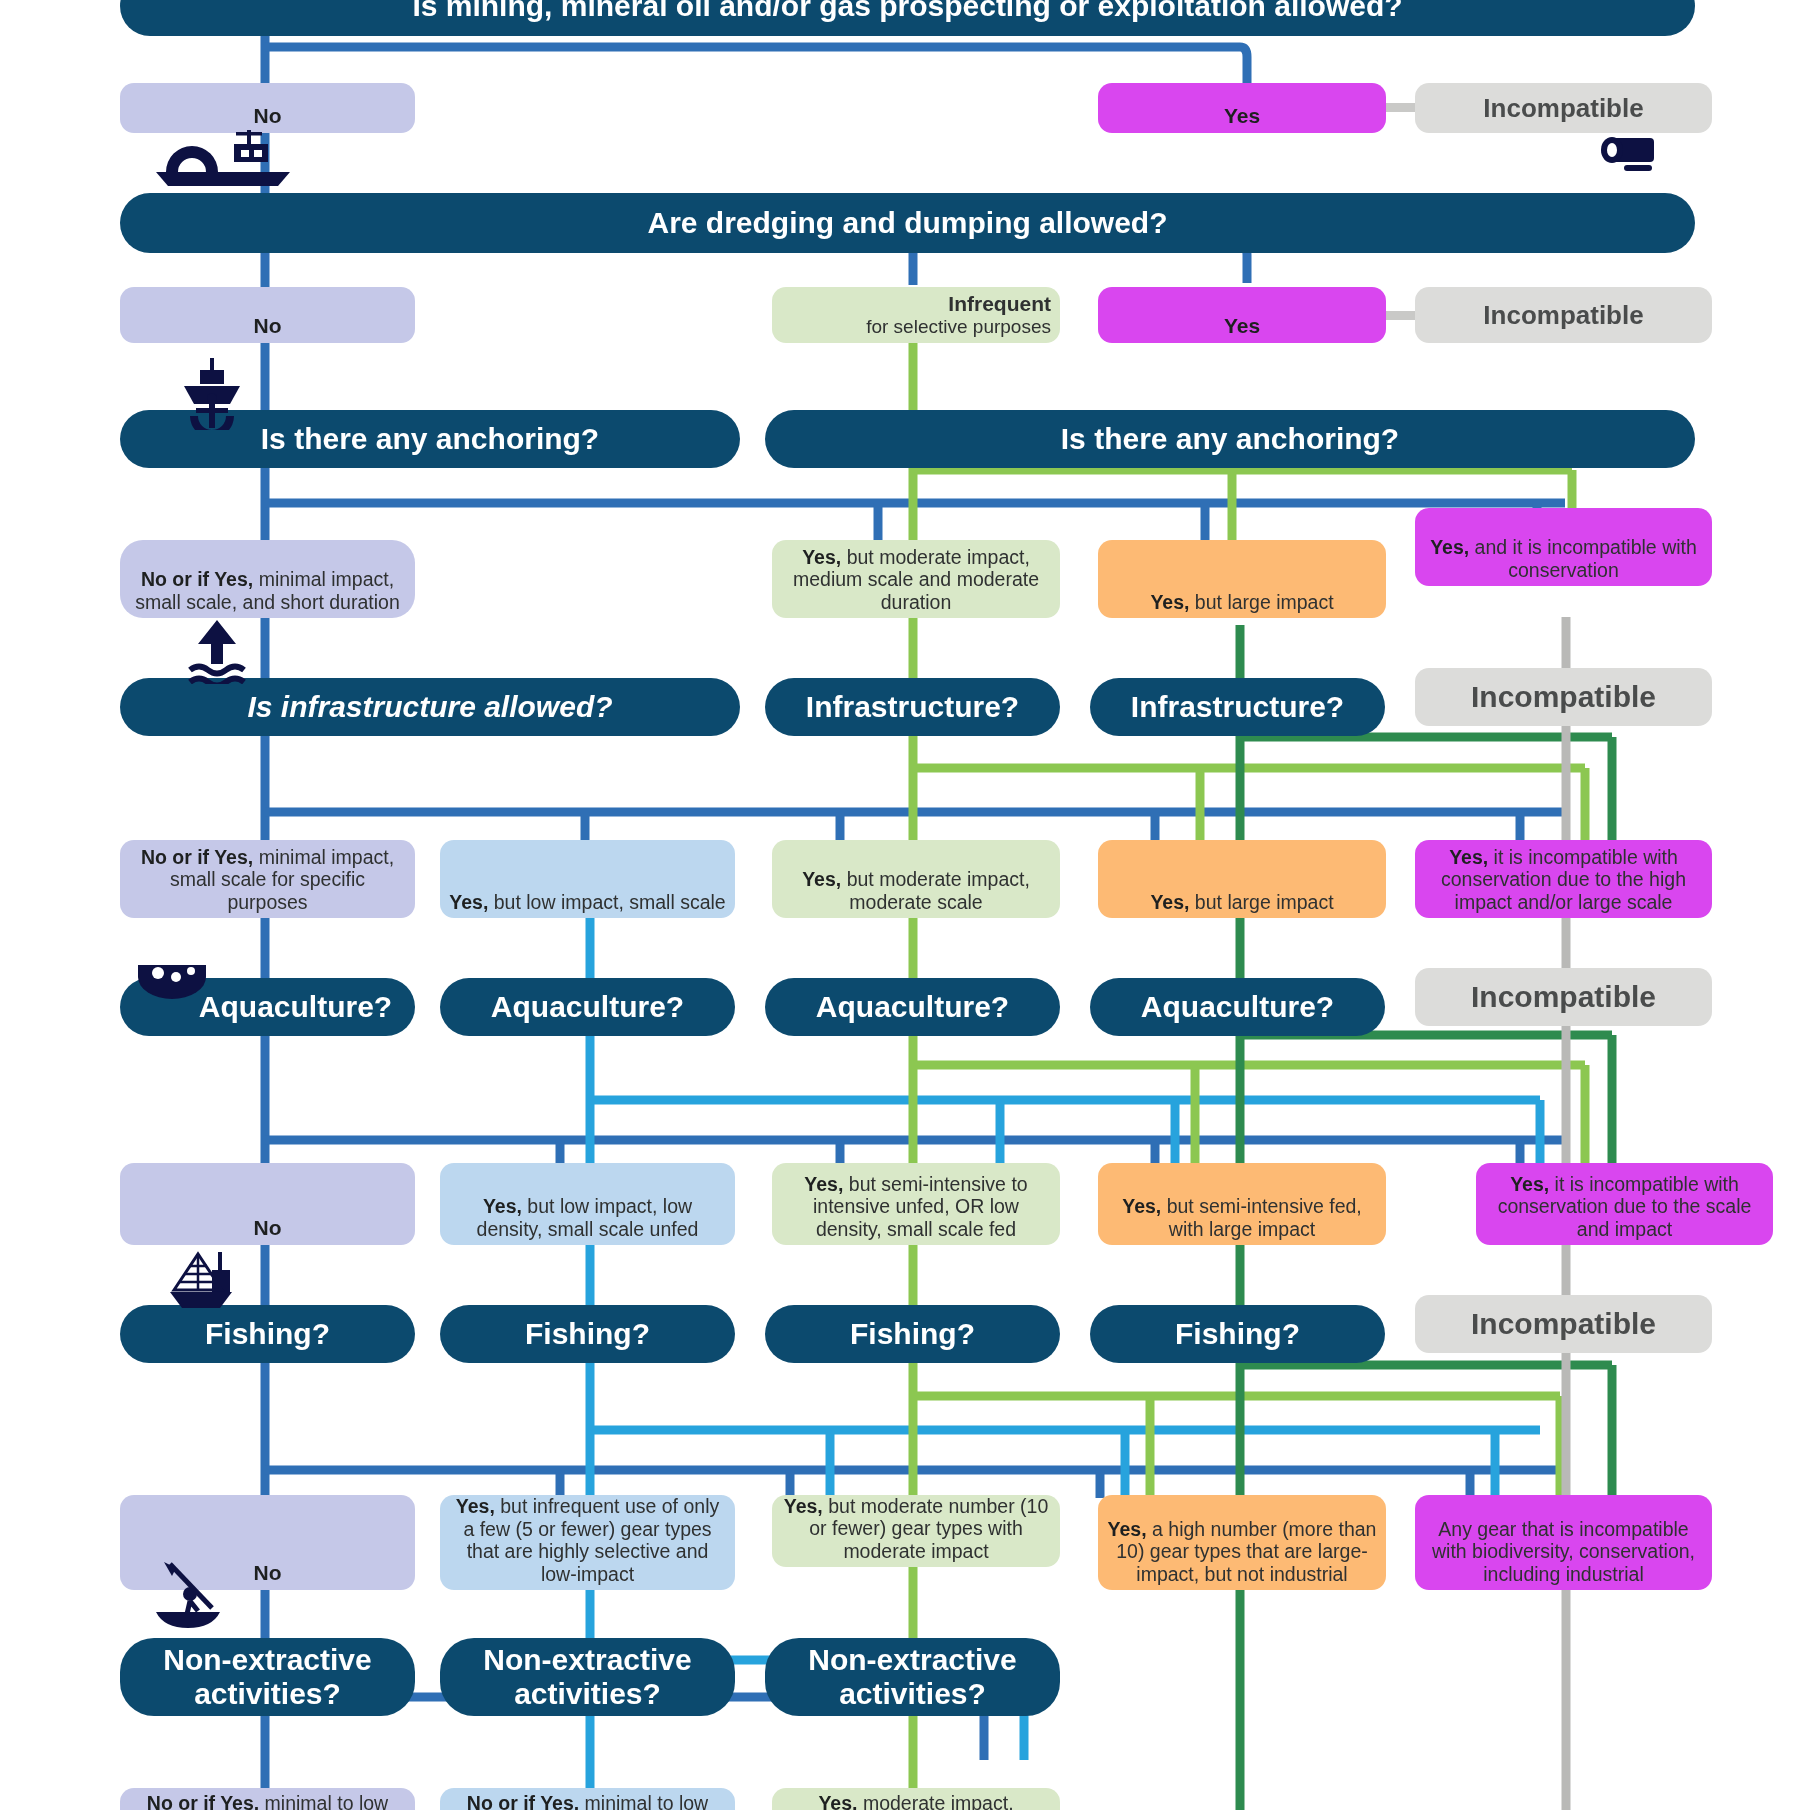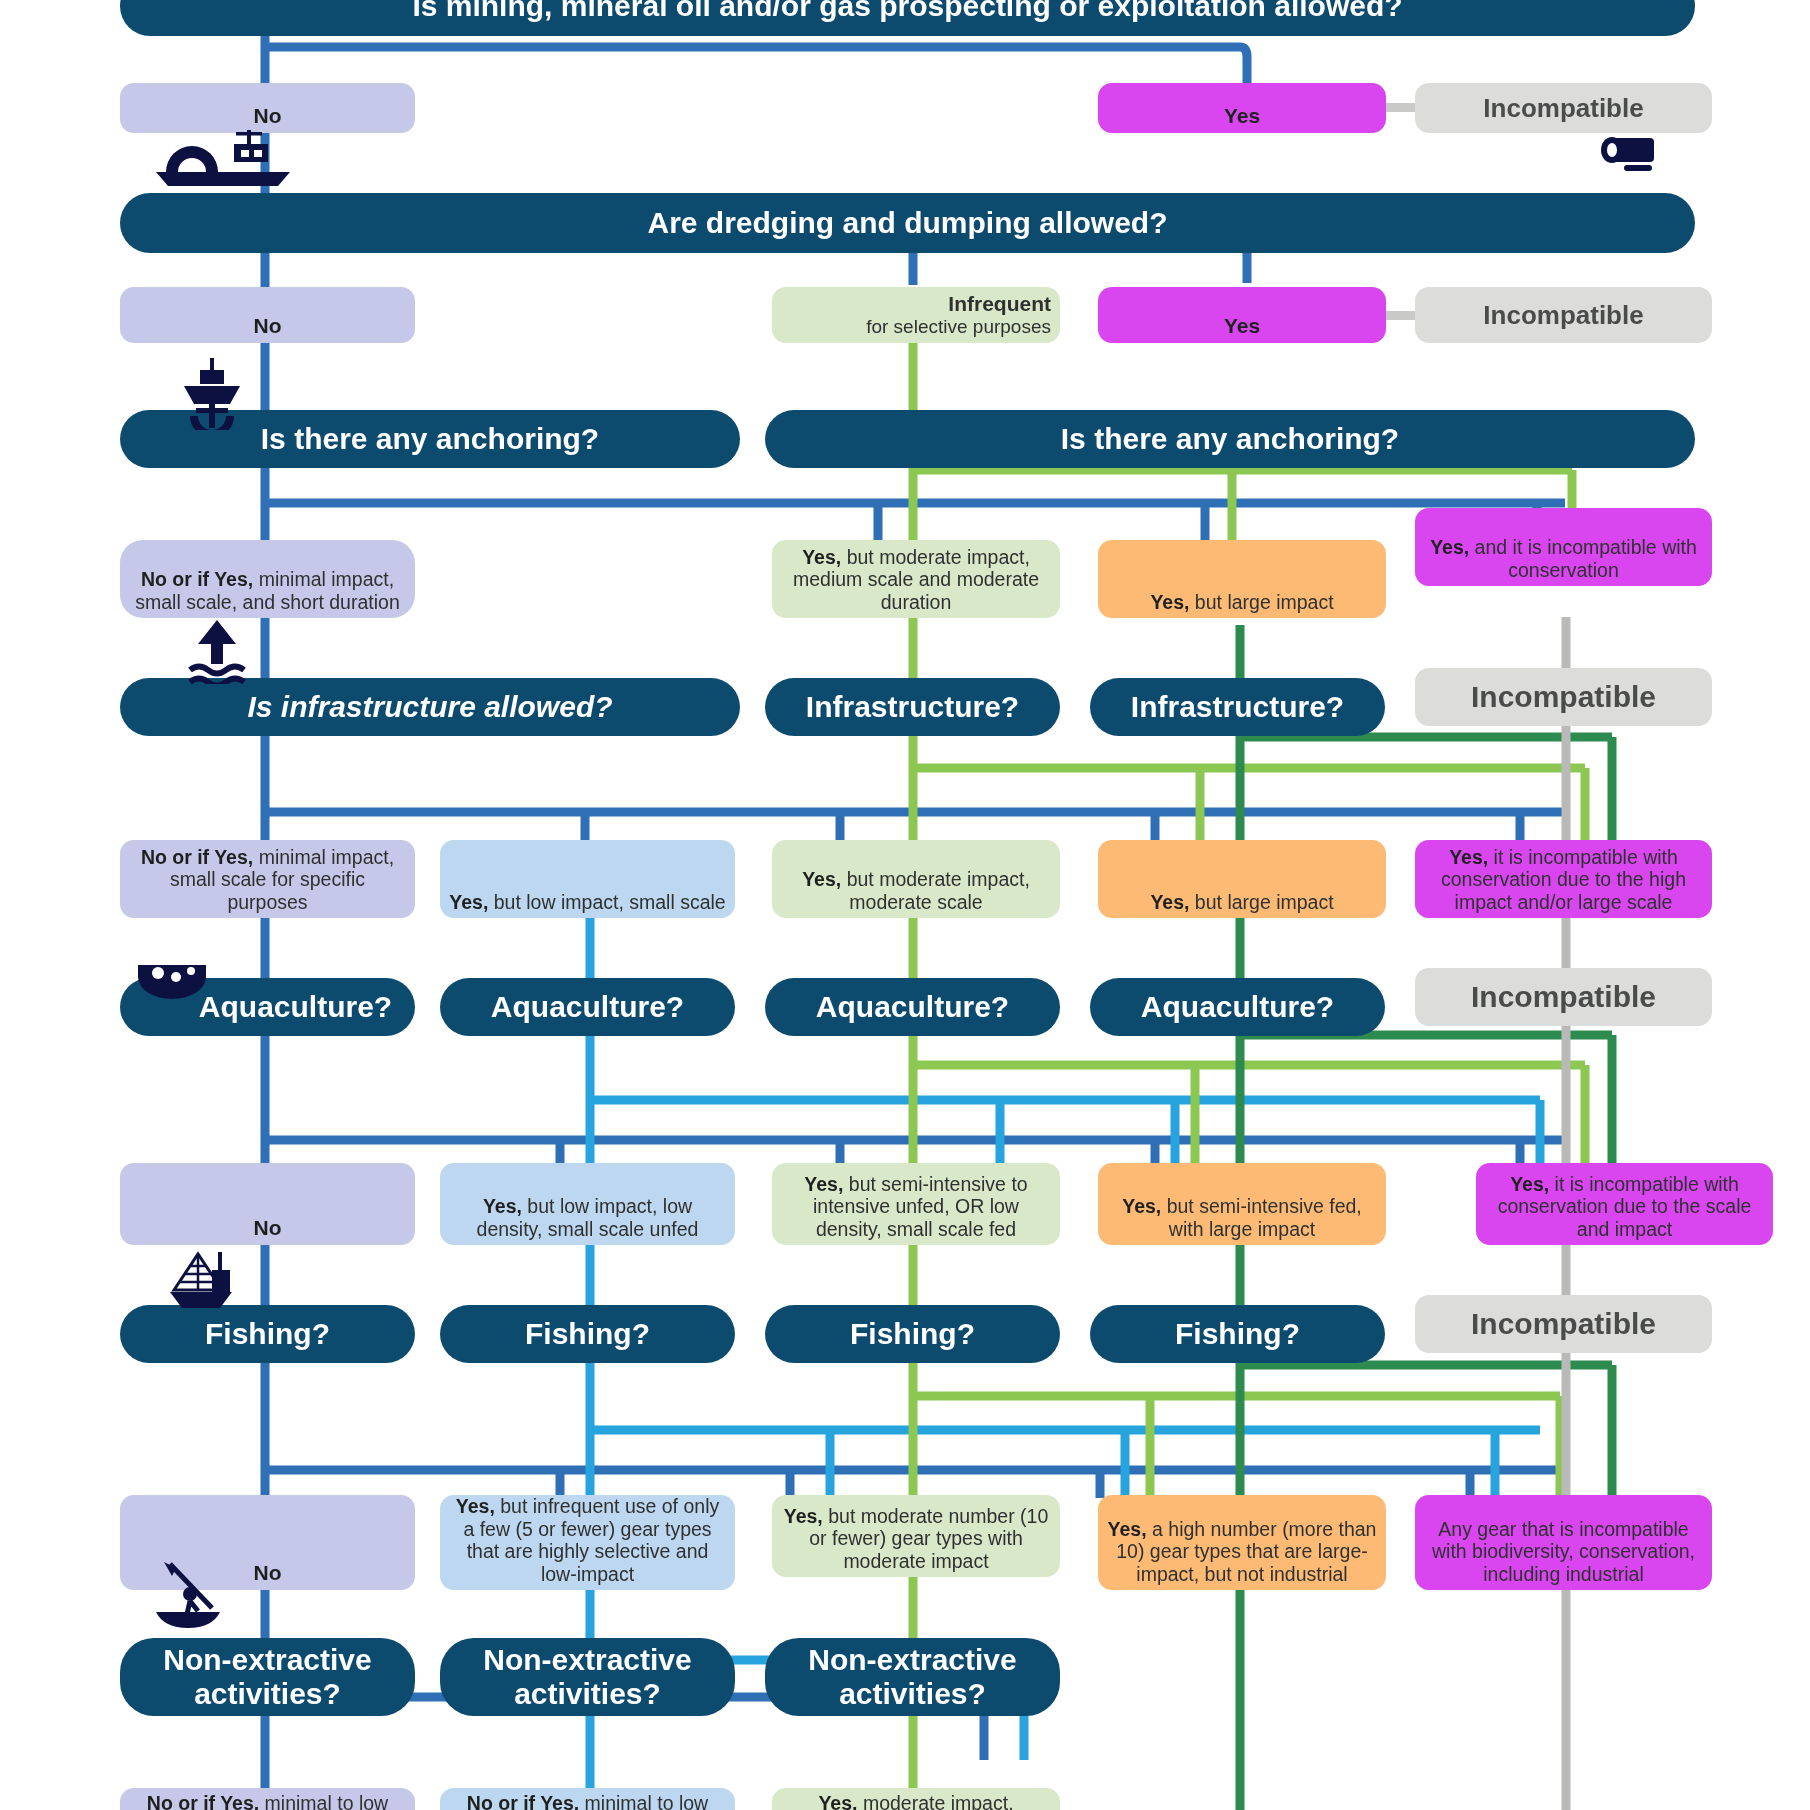--- a/index.html
+++ b/index.html
@@ -325,21 +325,21 @@
   <div class="qbar big" style="left:765px; top:1295px; width:295px; height:58px;">Fishing?</div>
   <div class="qbar big" style="left:1090px; top:1295px; width:295px; height:58px;">Fishing?</div>
   <div class="incompat tall" style="left:1415px; top:1295px; width:297px; height:58px;">Incompatible</div>
 
   <div class="pill lav center-strong" style="left:120px; top:1495px; width:295px; height:95px;">
     <span><b>No</b></span>
   </div>
   <div class="pill lblu" style="left:440px; top:1495px; width:295px; height:95px;">
     <span><b>Yes,</b><span> but infrequent use of only a few (5 or fewer) gear types that are highly selective and low-impact</span></span>
   </div>
-  <div class="pill lgrn" style="left:772px; top:1495px; width:288px; height:82px;">
+  <div class="pill lgrn" style="left:772px; top:1495px; width:288px; height:72px;">
     <span><b>Yes,</b><span> but moderate number (10 or fewer) gear types with moderate impact</span></span>
   </div>
   <div class="pill mgrn" style="left:1098px; top:1495px; width:288px; height:95px;">
     <span><b>Yes,</b><span> a high number (more than 10) gear types that are large-impact, but not industrial</span></span>
   </div>
   <div class="pill gry" style="left:1415px; top:1495px; width:297px; height:95px;">
     <span><span>Any gear that is incompatible with biodiversity, conservation, including industrial</span></span>
   </div>
 
   <div class="qbar big" style="left:120px; top:1628px; width:295px; height:78px;">Non-extractive activities?</div>

